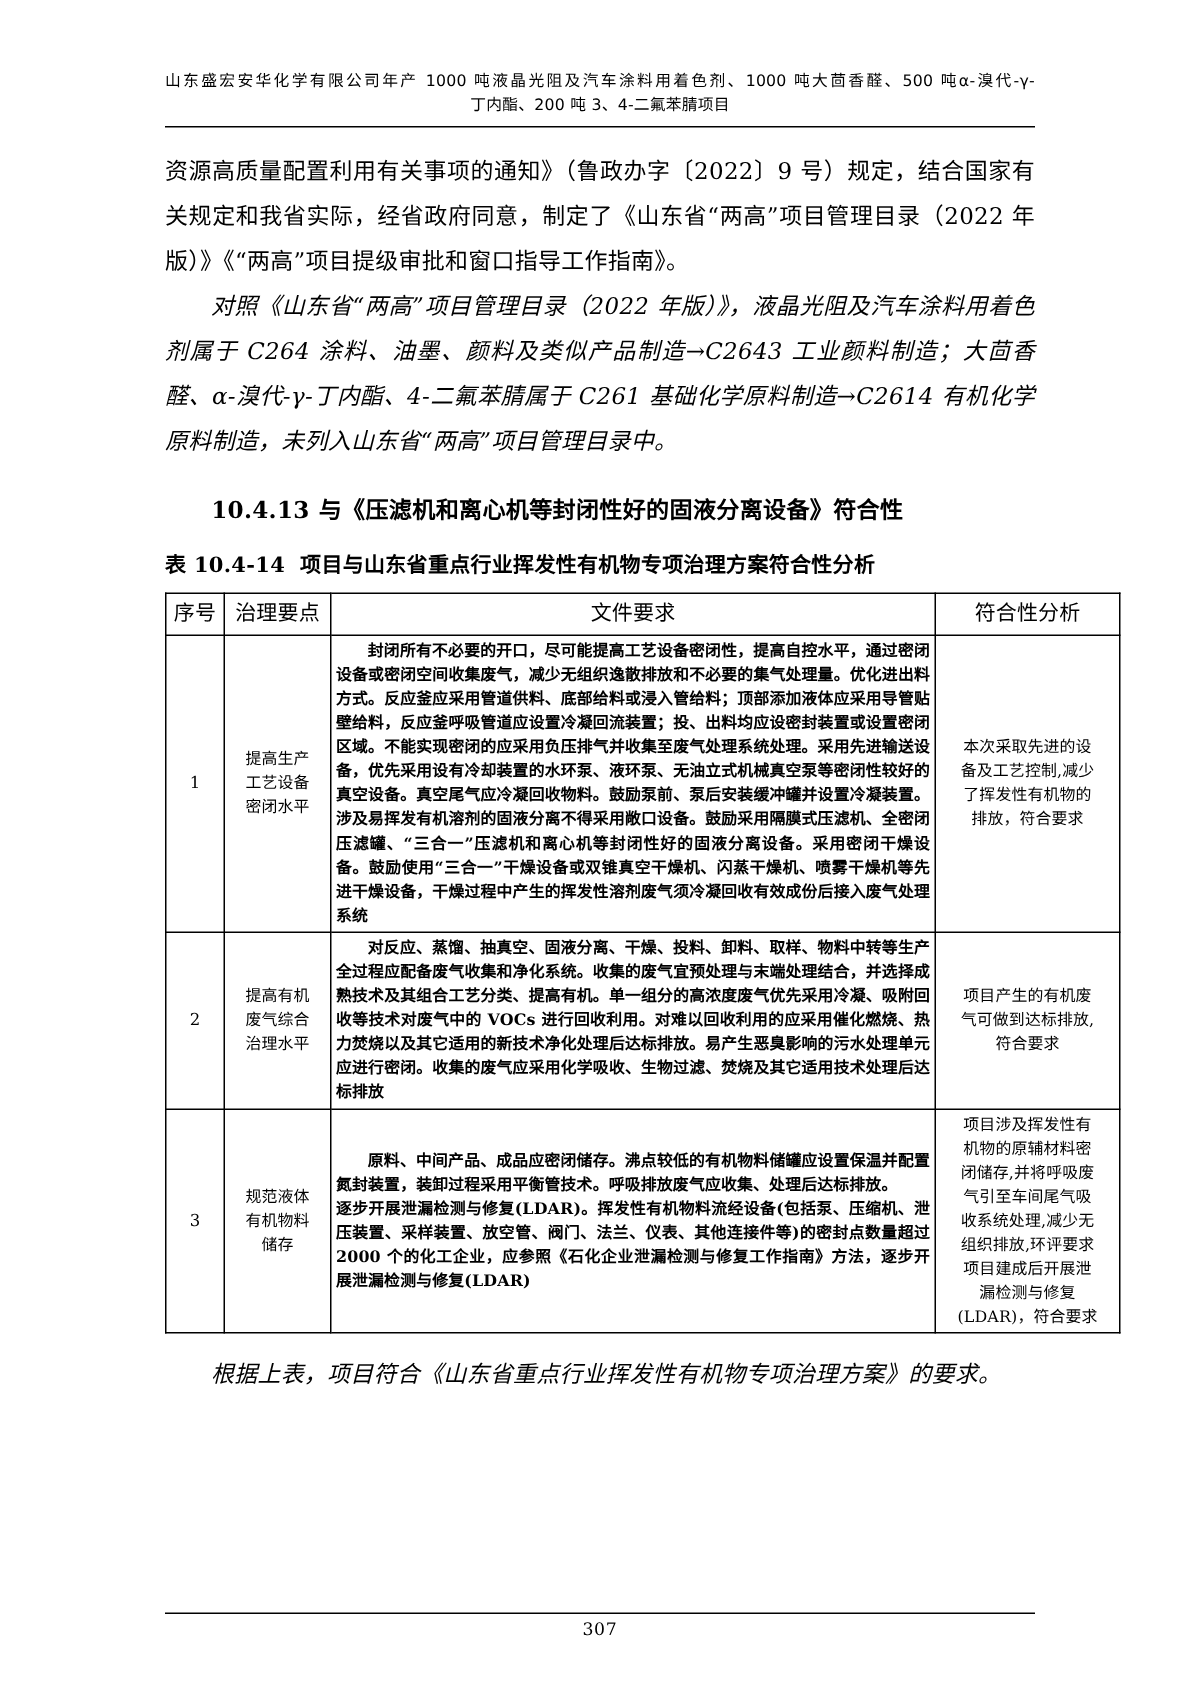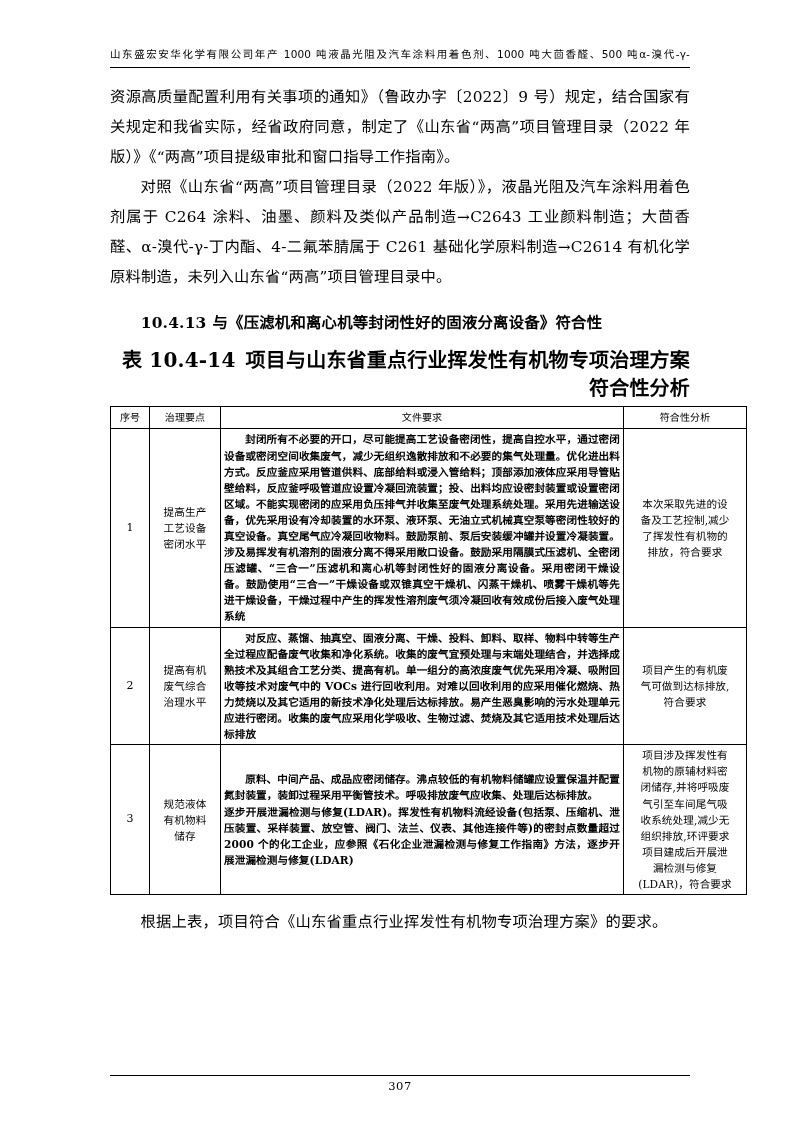--- a/index.html
+++ b/index.html
@@ -46,37 +46,37 @@
 
   
   .para {
     font-size: 15.3px;
     line-height: 30px;
     text-align: justify;
     text-justify: inter-ideograph;
     margin: 0;
     letter-spacing: 0.2px;
   }
-  .para.indent { text-indent: 2em; }
+  .para.indent { text-indent: 2em; font-style: italic; }
   .para.cont { text-indent: 0; }
 
   .heading {
     font-size: 15.4px;
     font-weight: bold;
     line-height: 30px;
     margin: 8px 0 0 0;
     text-indent: 2em;
     letter-spacing: 0.2px;
   }
   .heading .h-num { margin-right: 6px; }
 
   .table-caption {
-    font-size: 20px;
+    font-size: 14px;
     font-weight: bold;
-    text-align: right;
+    text-align: left;
     line-height: 28px;
     margin: 8px 0 4px 0;
     letter-spacing: 0.2px;
   }
   .table-caption .cap-num { margin-right: 10px; }
 
   
   table.vocs {
     width: 618px;
     margin: 0 auto;
@@ -87,21 +87,21 @@
   }
   table.vocs td, table.vocs th {
     border: 1px solid #000;
     padding: 2px 3px;
     vertical-align: middle;
     font-weight: normal;
     letter-spacing: 0.1px;
   }
   table.vocs thead th {
     text-align: center;
-    font-size: 10px;
+    font-size: 14px;
     padding: 3px 2px;
   }
   .col-no    { width: 34px;  text-align: center; }
   .col-point { width: 66px;  text-align: center; }
   .col-req   { width: 398px; text-align: justify; text-justify: inter-ideograph; }
   .col-comp  { width: 118px; text-align: center; }
 
   .col-req p {
     margin: 0;
     text-indent: 2em;
@@ -136,20 +136,21 @@
   .spacer-12 { height: 12px; }
   .spacer-8  { height: 8px; }
 </style>
 </head>
 <body>
 
 <div class="page">
 
   <div class="doc-header">
     <span class="hdr-line1">山东盛宏安华化学有限公司年产 1000 吨液晶光阻及汽车涂料用着色剂、1000 吨大茴香醛、500 吨α-溴代-γ-</span>
+    <span class="hdr-line2">丁内酯、200 吨 3、4-二氟苯腈项目</span>
   </div>
   <hr class="header-rule">
 
   <p class="para cont">资源高质量配置利用有关事项的通知》（鲁政办字〔2022〕9 号）规定，结合国家有关规定和我省实际，经省政府同意，制定了《山东省“两高”项目管理目录（2022 年版）》《“两高”项目提级审批和窗口指导工作指南》。</p>
 
   <p class="para indent">对照《山东省“两高”项目管理目录（2022 年版）》，液晶光阻及汽车涂料用着色剂属于 C264 涂料、油墨、颜料及类似产品制造→C2643 工业颜料制造；大茴香醛、α-溴代-γ-丁内酯、4-二氟苯腈属于 C261 基础化学原料制造→C2614 有机化学原料制造，未列入山东省“两高”项目管理目录中。</p>
 
   <div class="spacer-8"></div>
 
   <h3 class="heading">

